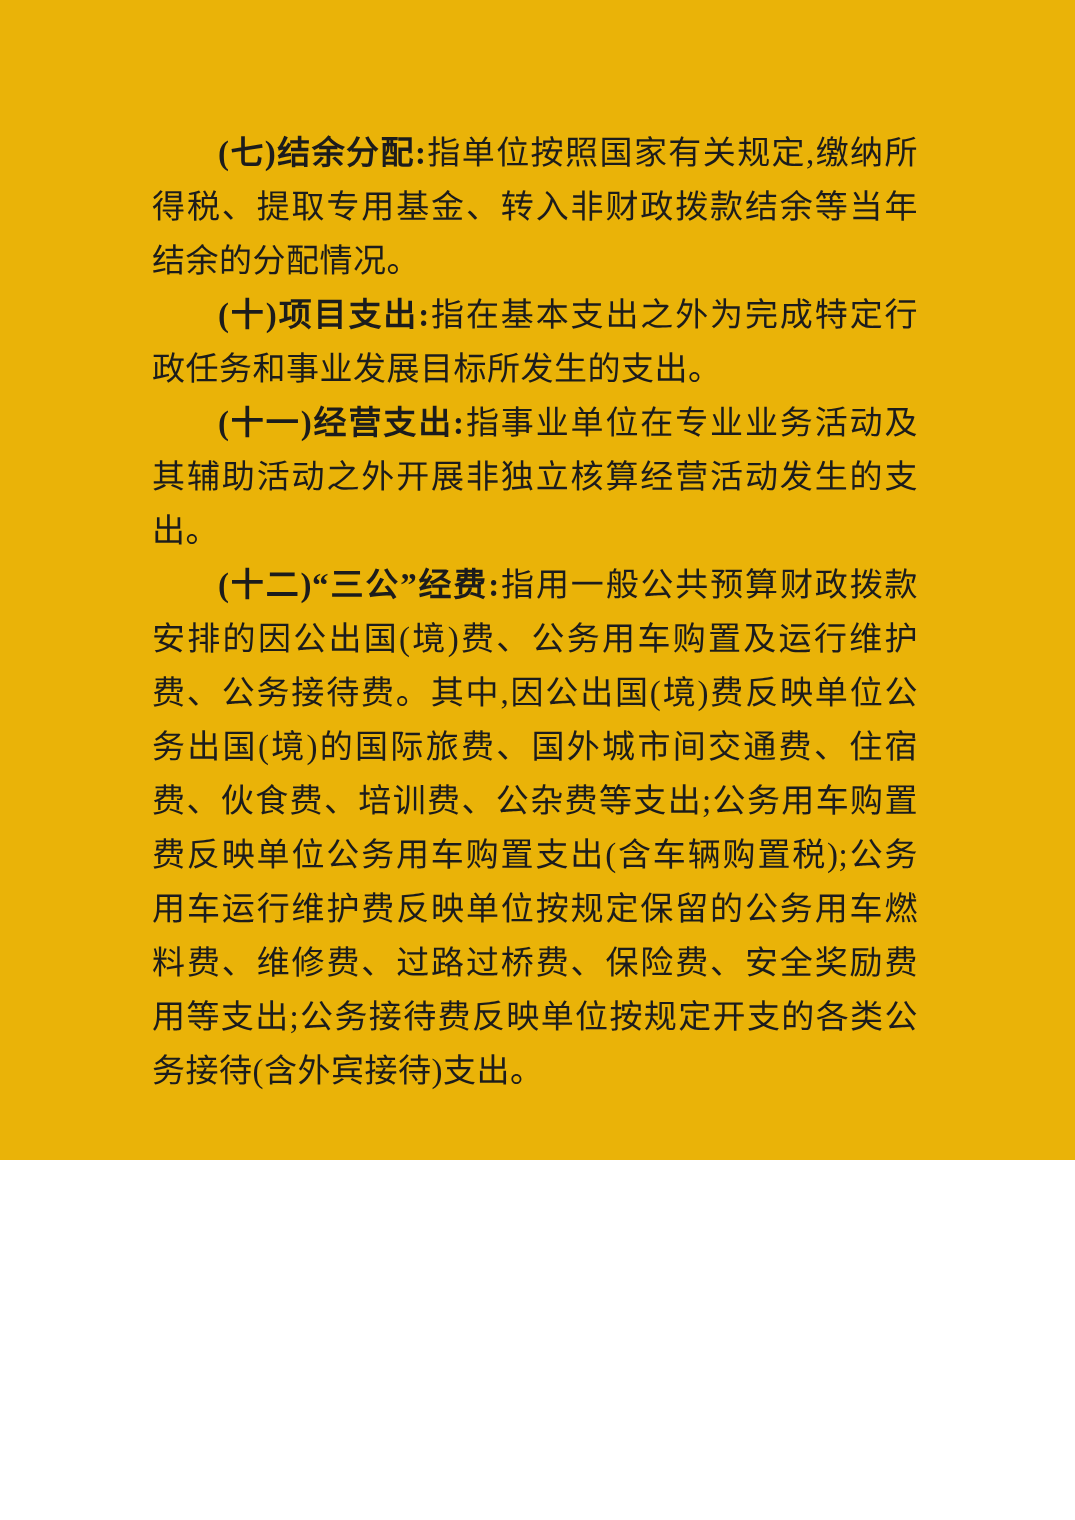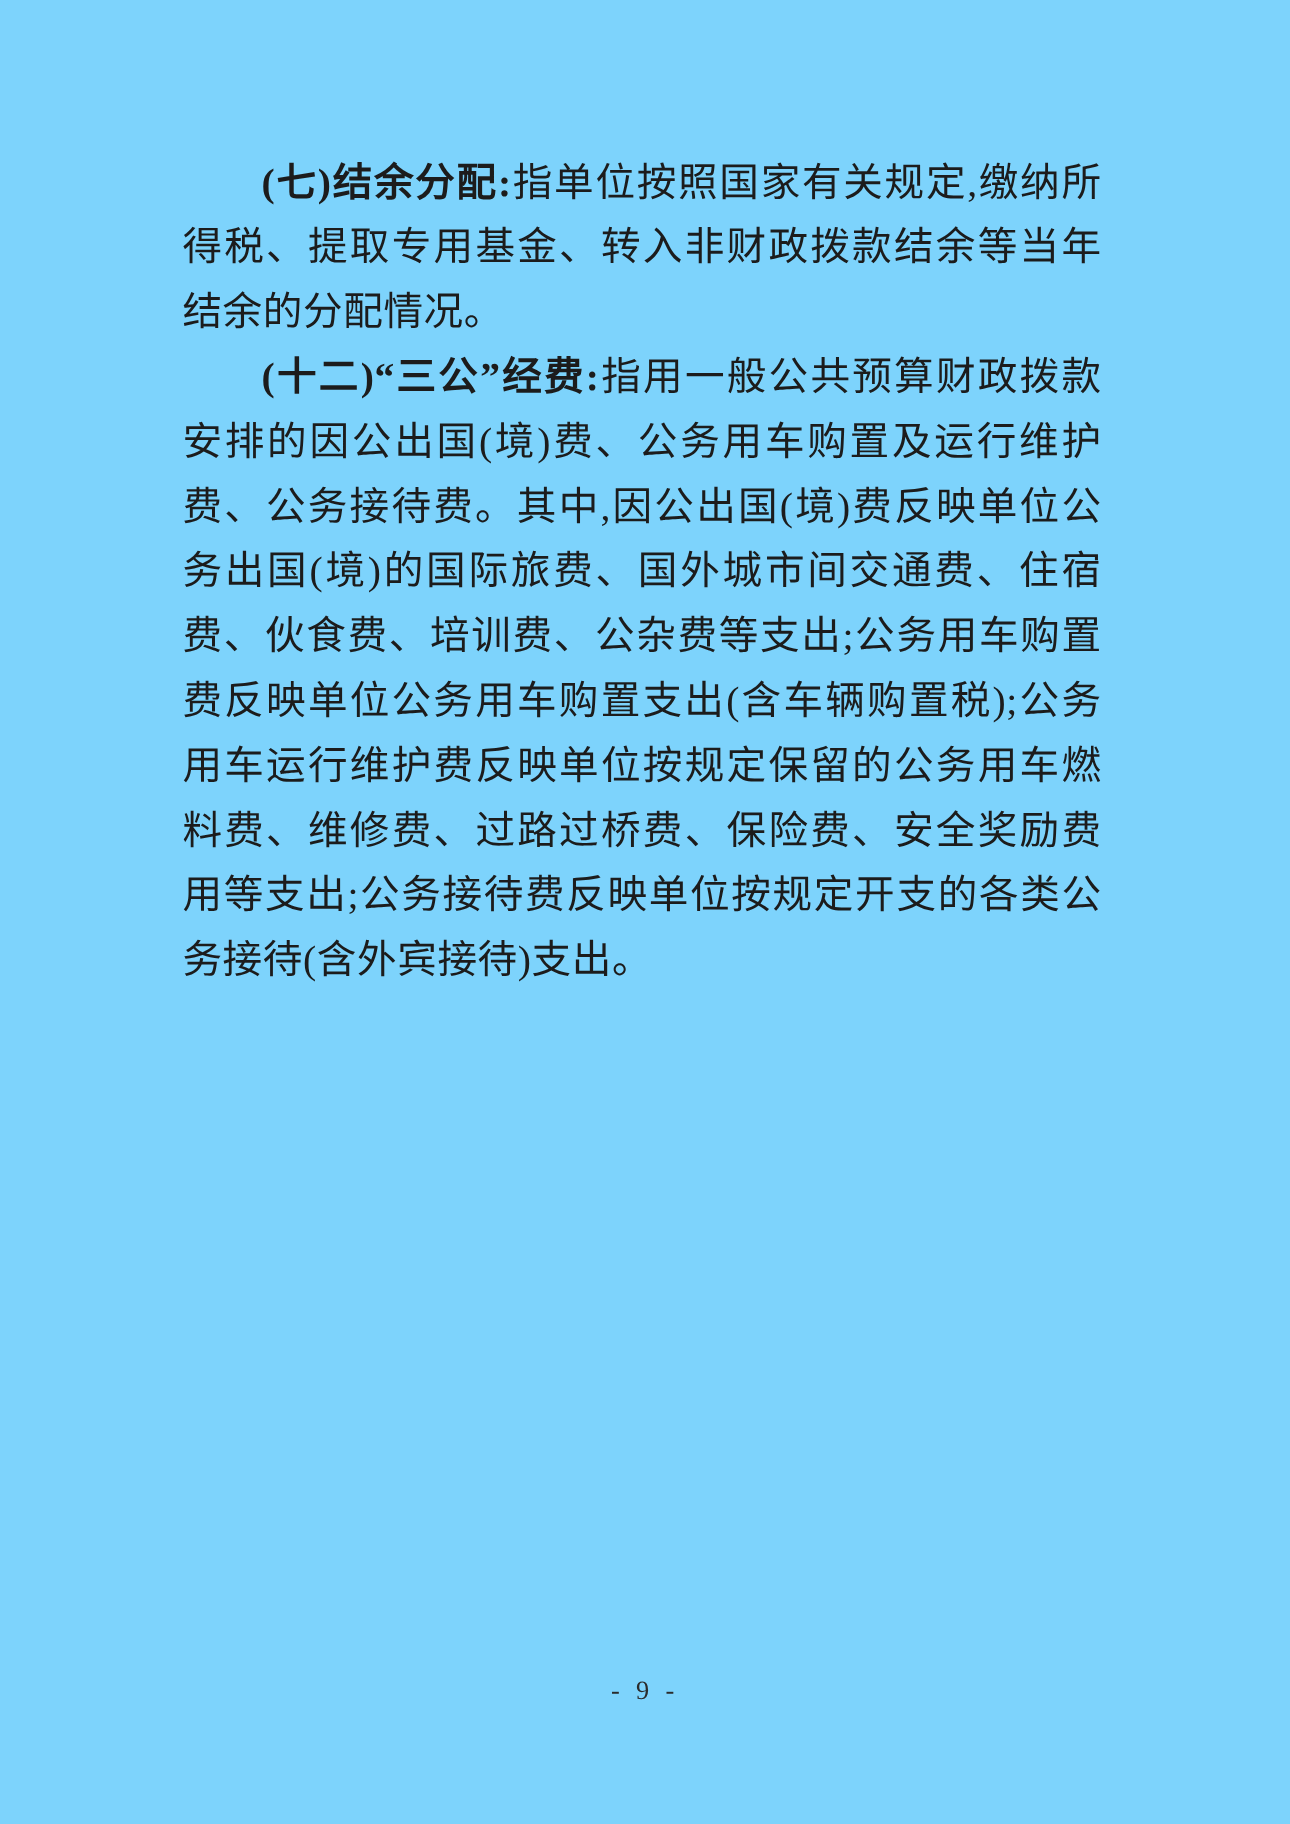--- a/index.html
+++ b/index.html
@@ -3,22 +3,22 @@
 <meta charset="utf-8">
 <style>
   html, body {
     margin: 0;
     padding: 0;
     background: #ffffff;
   }
   .page {
     position: relative;
     width: 1075px;
-    height: 1520px;
-    background: #7dd3fc;
+    height: 1160px;
+    background: #eab308;
     overflow: hidden;
   }
   .content {
     position: absolute;
     left: 152px;
     top: 126px;
     width: 766px;
     font-family: "Liberation Serif", "DejaVu Serif", serif;
     font-size: 33px;
     line-height: 54px;
@@ -46,18 +46,20 @@
     color: #2b2b2b;
     letter-spacing: 4px;
   }
 </style>
 </head>
 <body>
 
 <div class="page">
   <div class="content">
     <p class="para"><span class="para-heading">(七)结余分配:</span><span>指单位按照国家有关规定,缴纳所得税、提取专用基金、转入非财政拨款结余等当年结余的分配情况。</span></p>
+    <p class="para"><span class="para-heading">(十)项目支出:</span><span>指在基本支出之外为完成特定行政任务和事业发展目标所发生的支出。</span></p>
+    <p class="para"><span class="para-heading">(十一)经营支出:</span><span>指事业单位在专业业务活动及其辅助活动之外开展非独立核算经营活动发生的支出。</span></p>
     <p class="para"><span class="para-heading">(十二)“三公”经费:</span><span>指用一般公共预算财政拨款安排的因公出国(境)费、公务用车购置及运行维护费、公务接待费。其中,因公出国(境)费反映单位公务出国(境)的国际旅费、国外城市间交通费、住宿费、伙食费、培训费、公杂费等支出;公务用车购置费反映单位公务用车购置支出(含车辆购置税);公务用车运行维护费反映单位按规定保留的公务用车燃料费、维修费、过路过桥费、保险费、安全奖励费用等支出;公务接待费反映单位按规定开支的各类公务接待(含外宾接待)支出。</span></p>
   </div>
   <div class="footer">
     <span>- 9 -</span>
   </div>
 </div>
 
 </body></html>

